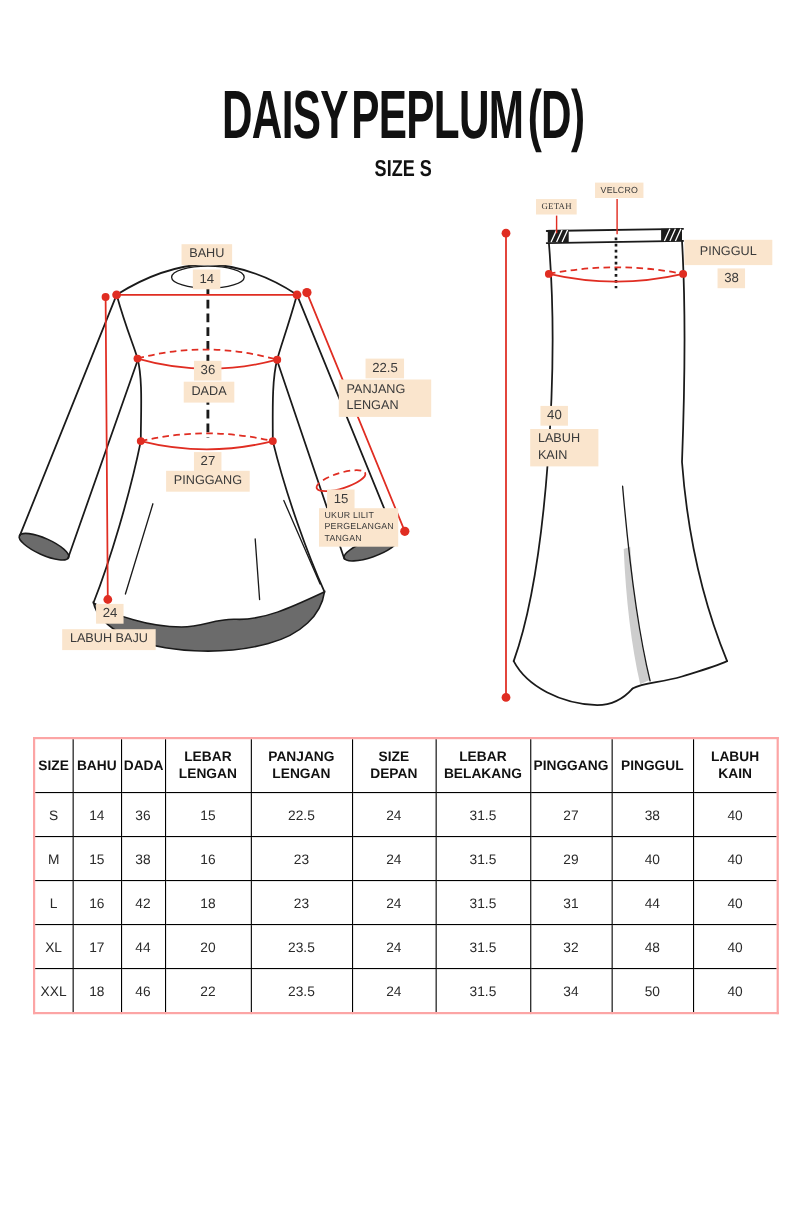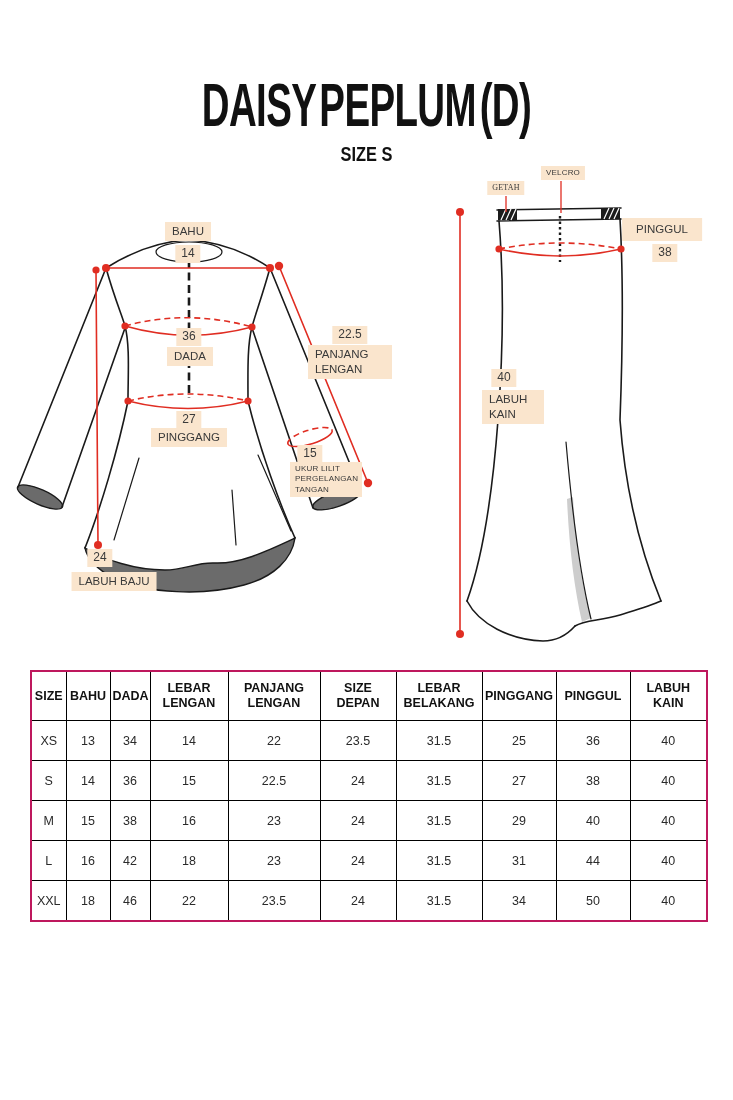--- a/index.html
+++ b/index.html
@@ -34,21 +34,21 @@
   .hatchline{stroke:#fff;stroke-width:1.2;fill:none;}
 
   .tag{position:absolute;transform:translateX(-50%);background:var(--peach);
        color:#3a3a3a;font-size:11.5px;line-height:1.3;padding:2px 7px;
        white-space:nowrap;}
   .tag.num{font-size:12px;padding:1px 6px;}
   .tag.small{font-size:8px;padding:2px 5px;letter-spacing:.2px;}
   .tag.wrap{white-space:normal;}
 
   table.sizes{position:absolute;left:30px;top:670px;width:676px;
-              border-collapse:collapse;border:2px solid #be185d;table-layout:fixed;}
+              border-collapse:collapse;border:2px solid #fca5a5;table-layout:fixed;}
   table.sizes th,table.sizes td{border:1px solid #000;text-align:center;
               vertical-align:middle;overflow:hidden;}
   table.sizes th{font-size:12.5px;font-weight:bold;color:#111;height:48px;line-height:1.2;padding:0 2px;}
   table.sizes td{font-size:12.5px;color:#2a2a2a;height:37px;}
 </style>
 </head>
 <body>
 
 <div id="page">
 
@@ -154,21 +154,21 @@
   <div class="tag num" style="left:189px;top:411px;">27</div>
   <div class="tag" style="left:189px;top:428px;">PINGGANG</div>
 
   <div class="tag num" style="left:350px;top:326px;">22.5</div>
   <div class="tag wrap" style="left:350px;top:345px;width:70px;">PANJANG LENGAN</div>
 
   <div class="tag num" style="left:310px;top:445px;">15</div>
   <div class="tag small wrap" style="left:326px;top:462px;width:62px;">UKUR LILIT PERGELANGAN TANGAN</div>
 
   <div class="tag num" style="left:100px;top:549px;">24</div>
-  <div class="tag" style="left:114px;top:572px;">LABUH BAJU</div>
+  <div class="tag" style="left:99px;top:572px;">LABUH BAJU</div>
 
   <div class="tag small" style="left:506px;top:181px;font-family:Liberation Serif, serif;">GETAH</div>
   <div class="tag small" style="left:563px;top:166px;">VELCRO</div>
 
   <div class="tag" style="left:662px;top:218px;padding:4px 14px;">PINGGUL</div>
   <div class="tag num" style="left:665px;top:244px;">38</div>
 
   <div class="tag num" style="left:504px;top:369px;">40</div>
   <div class="tag wrap" style="left:513px;top:390px;width:48px;">LABUH KAIN</div>
 
@@ -194,32 +194,20 @@
           <th>PANJANG LENGAN</th>
           <th>SIZE DEPAN</th>
           <th>LEBAR BELAKANG</th>
           <th>PINGGANG</th>
           <th>PINGGUL</th>
           <th>LABUH KAIN</th>
         </tr>
     </thead>
     <tbody>
         <tr>
-          <td>XS</td>
-          <td>13</td>
-          <td>34</td>
-          <td>14</td>
-          <td>22</td>
-          <td>23.5</td>
-          <td>31.5</td>
-          <td>25</td>
-          <td>36</td>
-          <td>40</td>
-        </tr>
-        <tr>
           <td>S</td>
           <td>14</td>
           <td>36</td>
           <td>15</td>
           <td>22.5</td>
           <td>24</td>
           <td>31.5</td>
           <td>27</td>
           <td>38</td>
           <td>40</td>
@@ -242,20 +230,32 @@
           <td>42</td>
           <td>18</td>
           <td>23</td>
           <td>24</td>
           <td>31.5</td>
           <td>31</td>
           <td>44</td>
           <td>40</td>
         </tr>
         <tr>
+          <td>XL</td>
+          <td>17</td>
+          <td>44</td>
+          <td>20</td>
+          <td>23.5</td>
+          <td>24</td>
+          <td>31.5</td>
+          <td>32</td>
+          <td>48</td>
+          <td>40</td>
+        </tr>
+        <tr>
           <td>XXL</td>
           <td>18</td>
           <td>46</td>
           <td>22</td>
           <td>23.5</td>
           <td>24</td>
           <td>31.5</td>
           <td>34</td>
           <td>50</td>
           <td>40</td>

